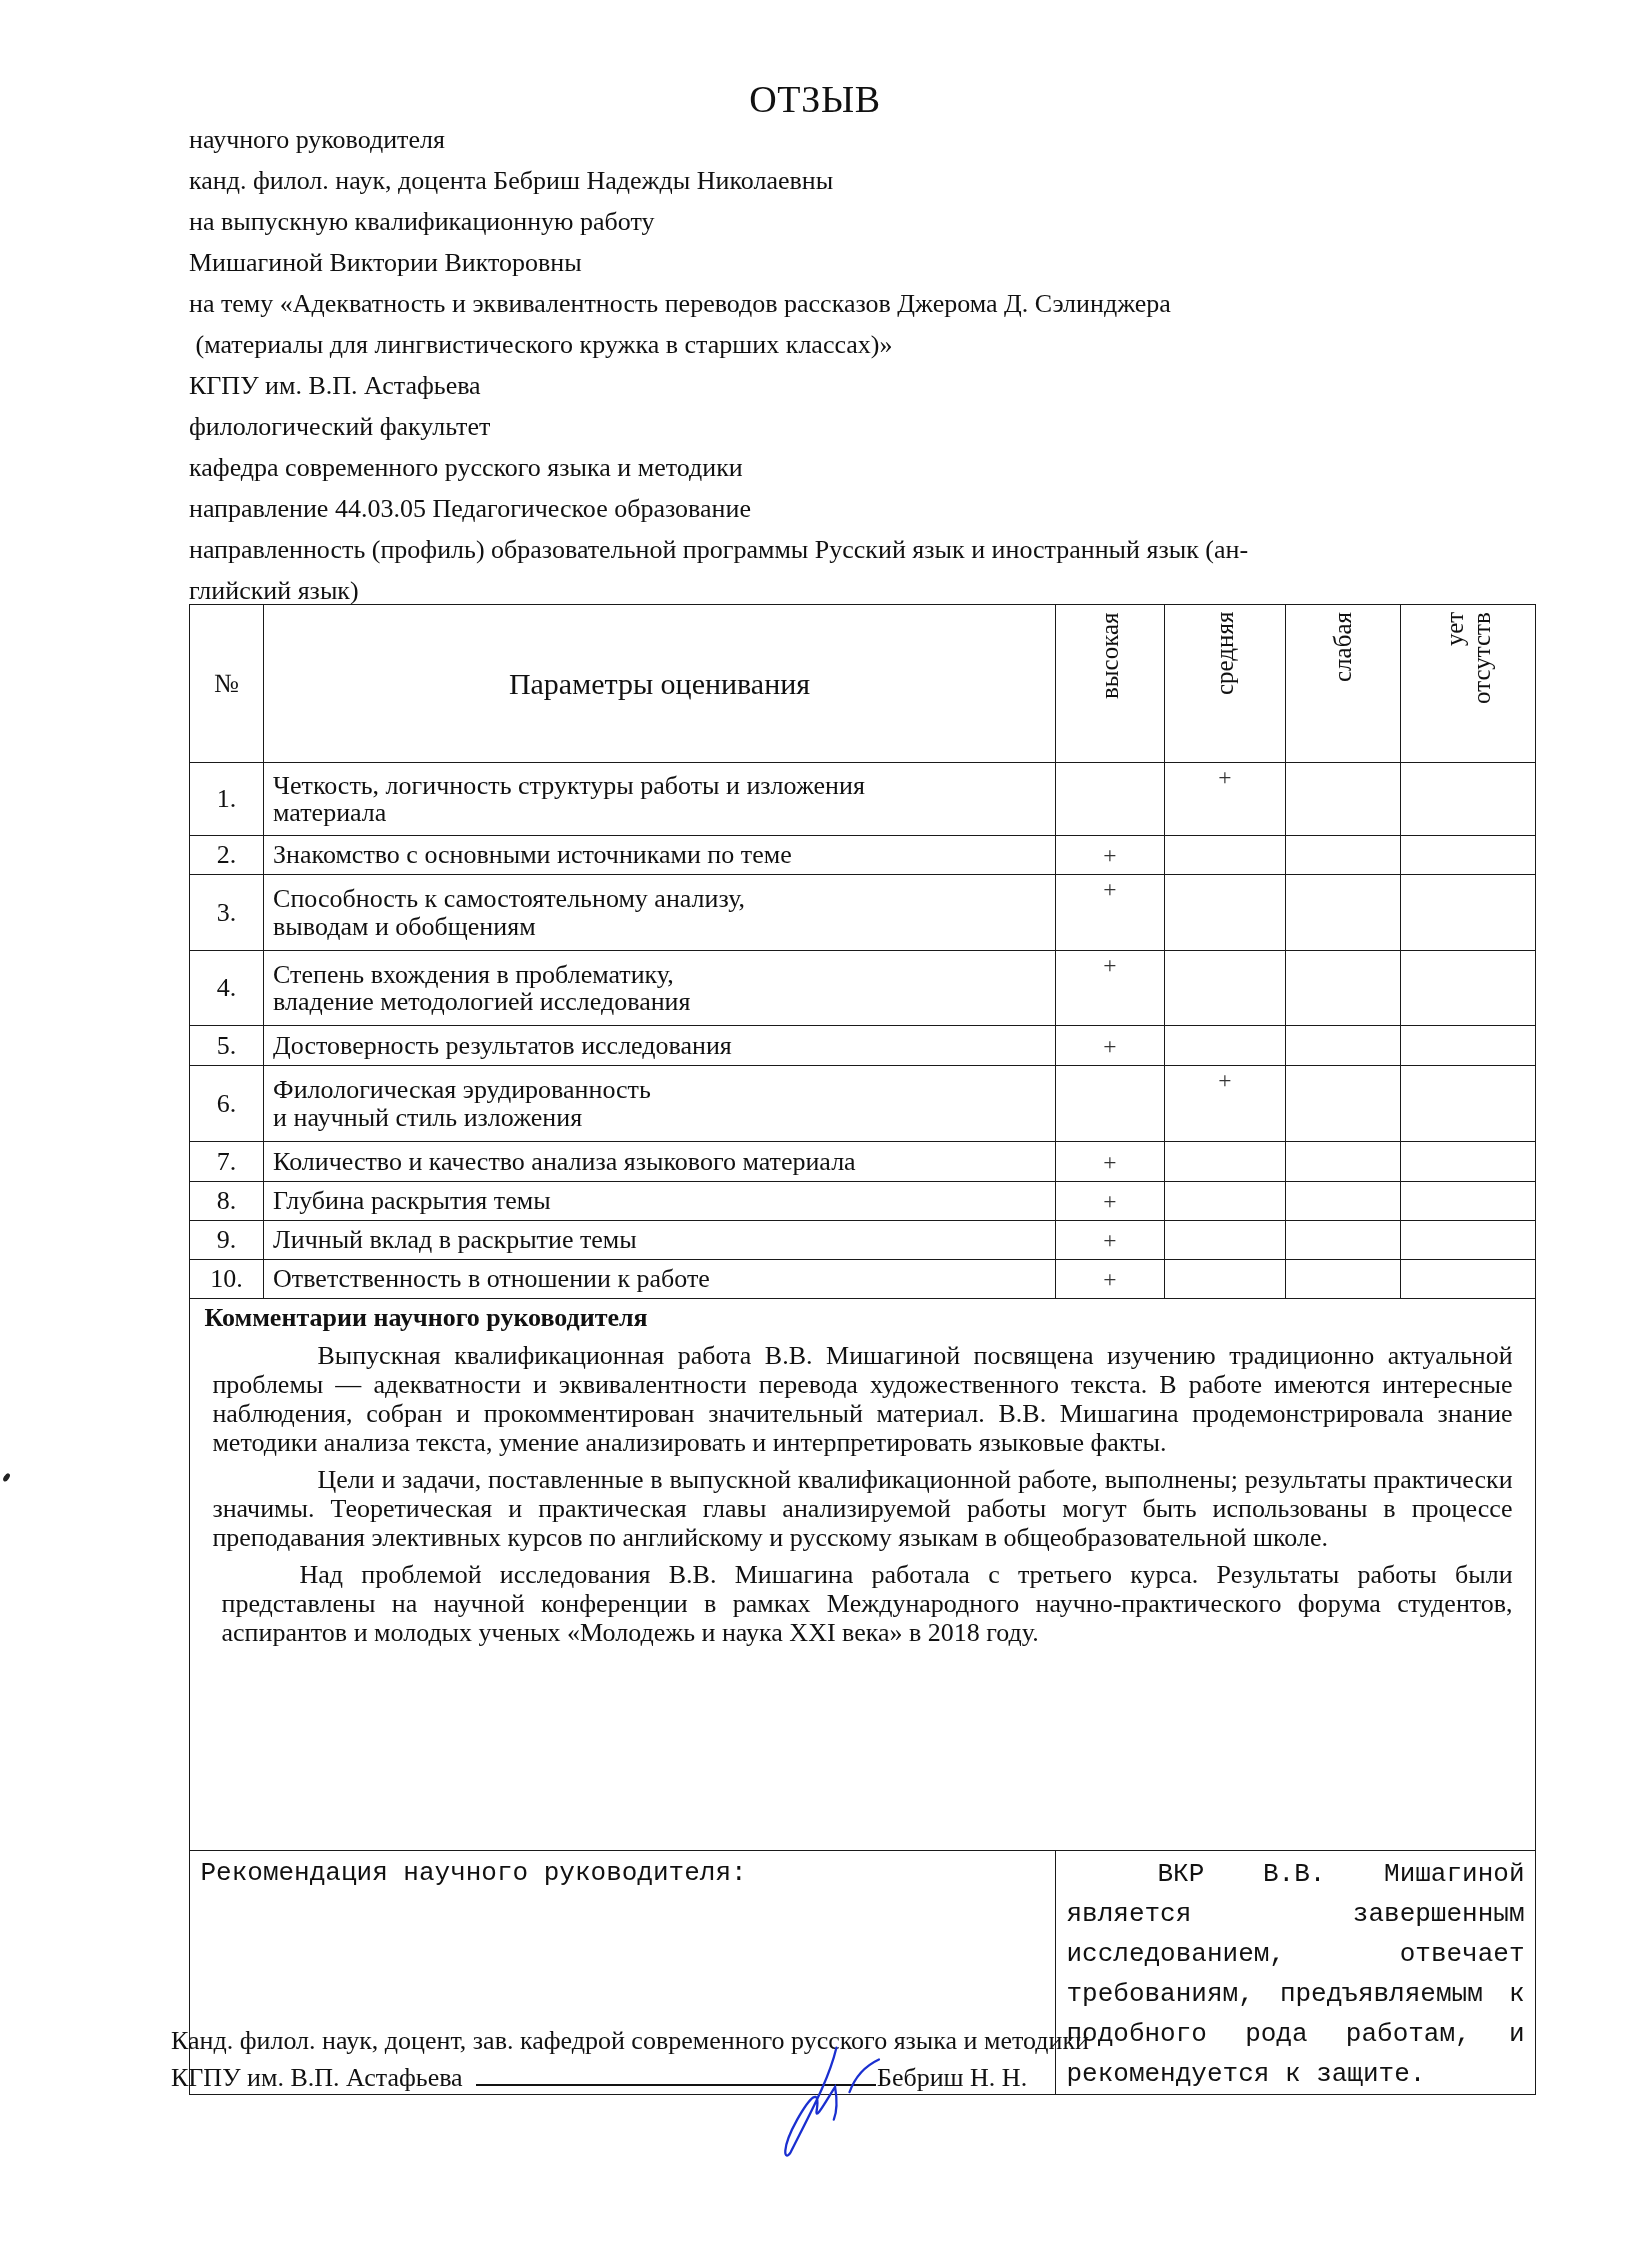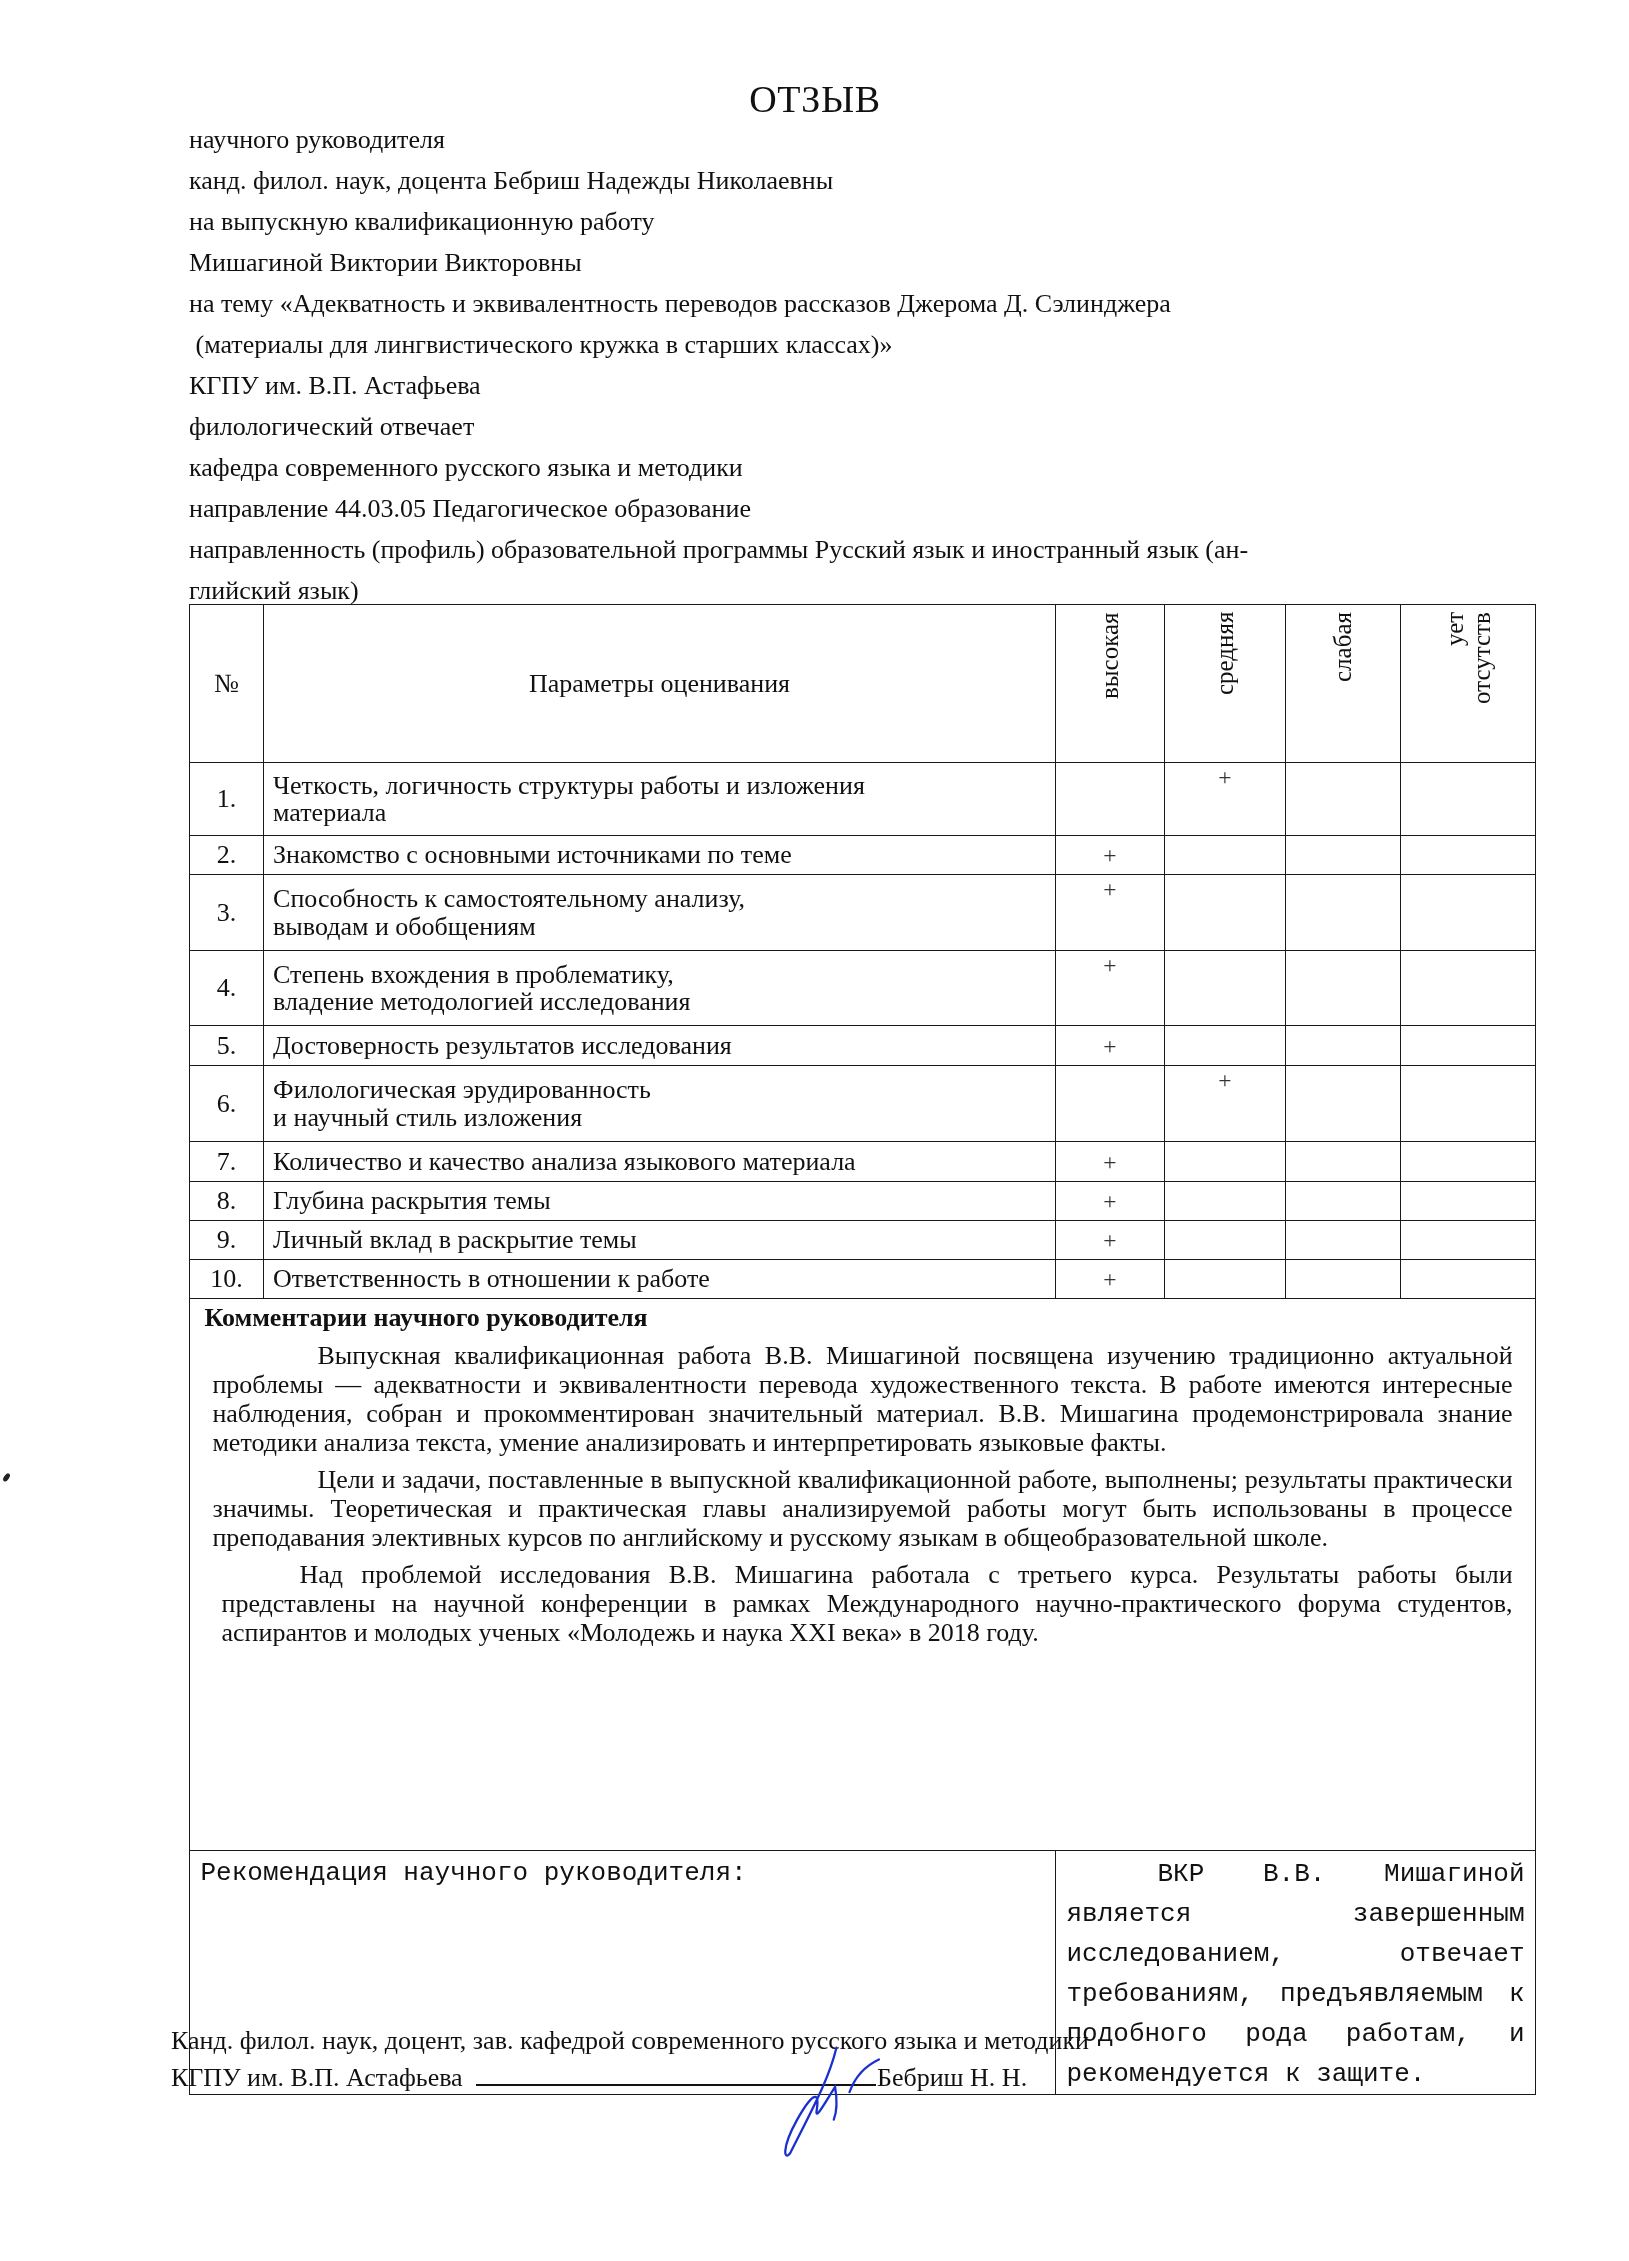--- a/index.html
+++ b/index.html
@@ -27,21 +27,21 @@
     font-weight: normal;
   }
   .col-num { width: 74px; }
   .col-param { width: 792px; }
   .col-hi { width: 109px; }
   .col-mid { width: 121px; }
   .col-low { width: 115px; }
   .col-none { width: 135px; }
   .hdr-row { height: 158px; }
   .hdr-num { text-align: center; font-size: 26px; }
-  .hdr-param { text-align: center; font-size: 26px; }
+  .hdr-param { text-align: center; font-size: 30px; }
   .rot-cell { position: relative; }
   .rot {
     position: absolute; top: 6.5px; left: 50%;
     writing-mode: vertical-rl; transform: translateX(-50%) rotate(180deg);
     font-family: "Liberation Serif", serif; font-size: 25px; line-height: 26px;
     white-space: nowrap; text-align: right; height: 145px;
   }
   .rot-two {
     position: absolute; top: 6.5px; left: 50%;
     transform: translateX(-50%);
@@ -81,21 +81,21 @@
 <div id="doc-title" class="abs">ОТЗЫВ</div>
 
 <div id="header-lines" class="abs">
   <div class="hline">научного руководителя</div>
   <div class="hline">канд. филол. наук, доцента  Бебриш Надежды Николаевны</div>
   <div class="hline">на выпускную квалификационную работу</div>
   <div class="hline">Мишагиной Виктории Викторовны</div>
   <div class="hline">на тему «Адекватность и эквивалентность переводов рассказов Джерома Д. Сэлинджера</div>
   <div class="hline" style="white-space:pre"> (материалы для лингвистического кружка в старших классах)»</div>
   <div class="hline">КГПУ им. В.П. Астафьева</div>
-  <div class="hline">филологический отвечает</div>
+  <div class="hline">филологический факультет</div>
   <div class="hline">кафедра современного русского языка и методики</div>
   <div class="hline">направление 44.03.05 Педагогическое образование</div>
   <div class="hline">направленность (профиль) образовательной программы Русский язык и иностранный язык (ан-</div>
   <div class="hline">глийский язык)</div>
 </div>
 
 <table id="eval-table" class="abs">
   <colgroup>
     <col class="col-num">
       <col class="col-param">

